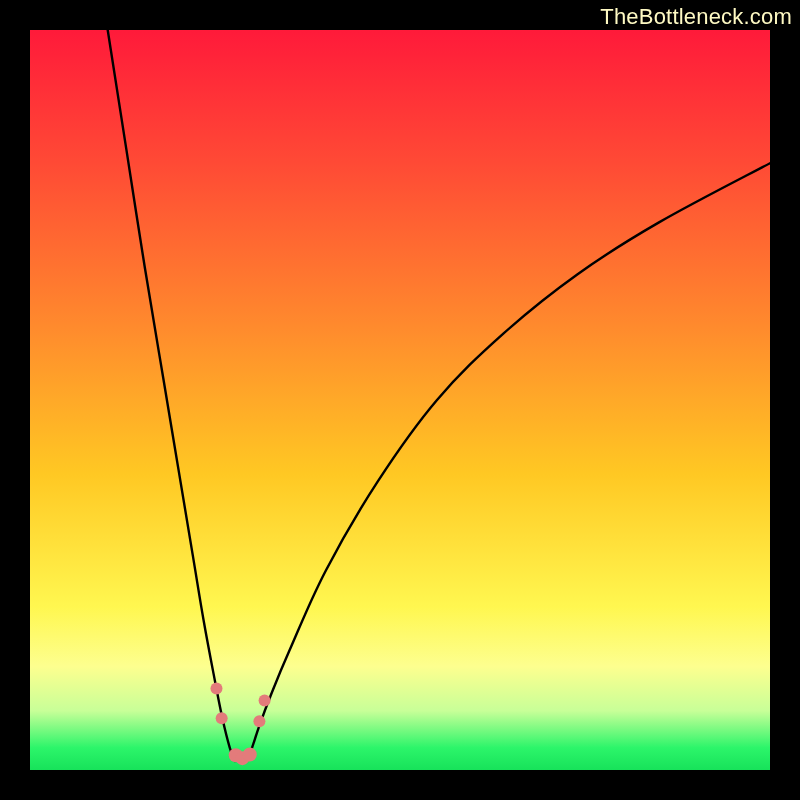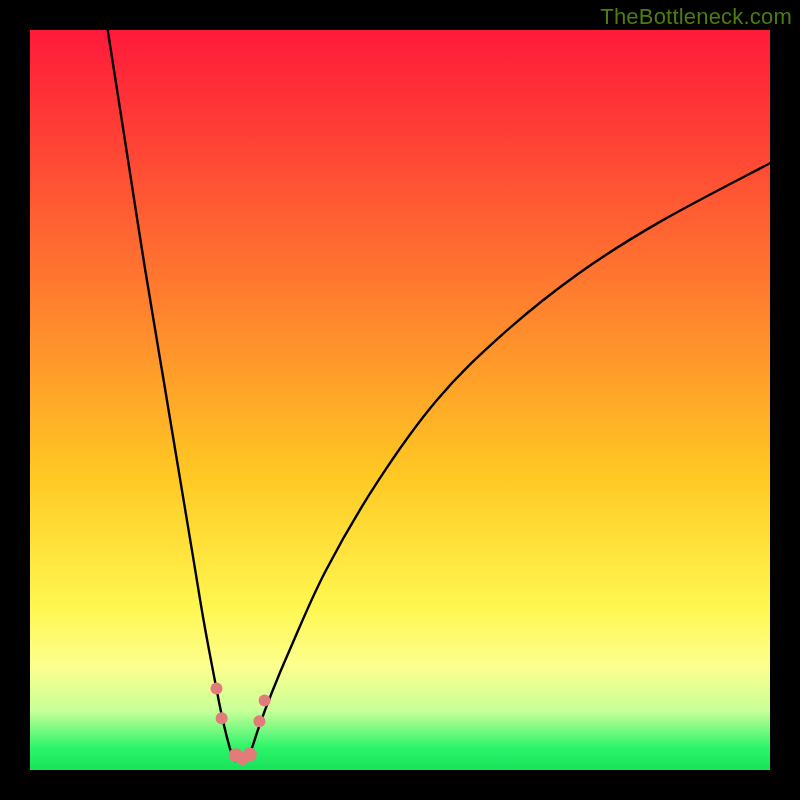--- a/index.html
+++ b/index.html
@@ -35,21 +35,21 @@
       #fdff8f 86%,
       #c8ff98 92%,
       #2cf56a 97%,
       #17e25a 100%
     );
   }
   .watermark {
     position: absolute;
     top: 4px;
     right: 8px;
-    color: #4d7c0f;
+    color: #fef9c3;
     font-size: 22px;
     letter-spacing: 0.2px;
     user-select: none;
   }
   svg.curves {
     position: absolute;
     top: 0;
     left: 0;
     width: 740px;
     height: 740px;

